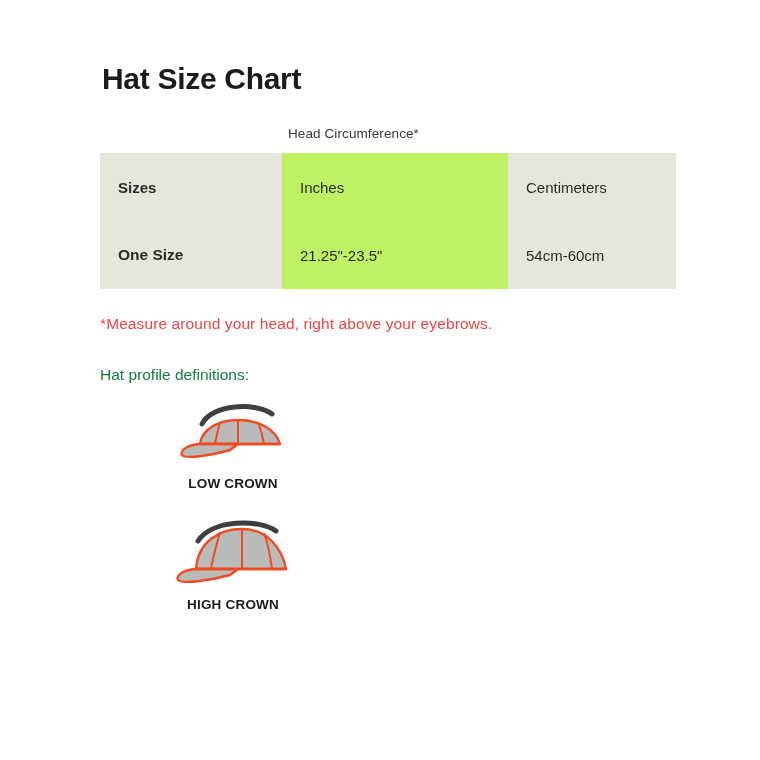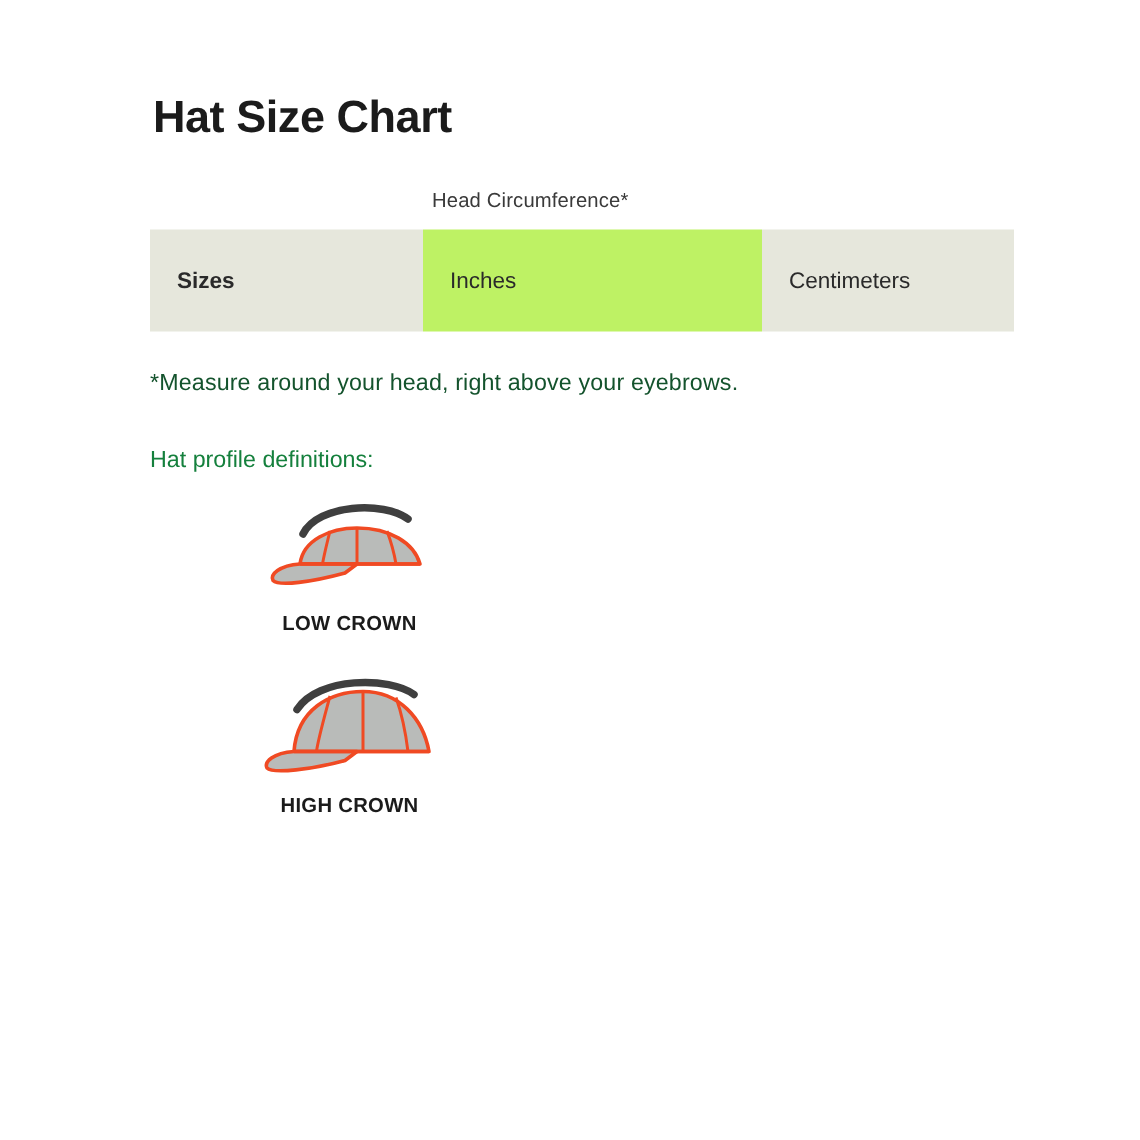--- a/index.html
+++ b/index.html
@@ -63,21 +63,21 @@
   .hdr td:first-child { font-weight: bold; }
   tr.body-row td:first-child { font-weight: bold; font-size: 15.5px; }
 
   .row-sep td {
     border-top: 3px solid #ffffff;
   }
 
   .note {
     margin-top: 26px;
     font-size: 15.5px;
-    color: #14532d;
+    color: #ef4444;
     letter-spacing: 0.1px;
   }
   .profile-label {
     margin-top: 33px;
     font-size: 15.5px;
     color: #15803d;
   }
   .profiles {
     margin-top: 14px;
     display: flex;
@@ -116,20 +116,25 @@
         <col class="c1">
           <col class="c2">
           <col class="c3">
       </colgroup>
       <tbody>
         <tr class="hdr">
           <td class="cell-a">Sizes</td>
           <td class="cell-b">Inches</td>
           <td class="cell-a">Centimeters</td>
         </tr>
+        <tr class="body-row row-sep">
+          <td class="cell-a">One Size</td>
+          <td class="cell-b">21.25"-23.5"</td>
+          <td class="cell-a">54cm-60cm</td>
+        </tr>
       </tbody>
     </table>
   </div>
 
   <div class="note">*Measure around your head, right above your eyebrows.</div>
 
   <div class="profile-label">Hat profile definitions:</div>
 
   <div class="profiles">
 

